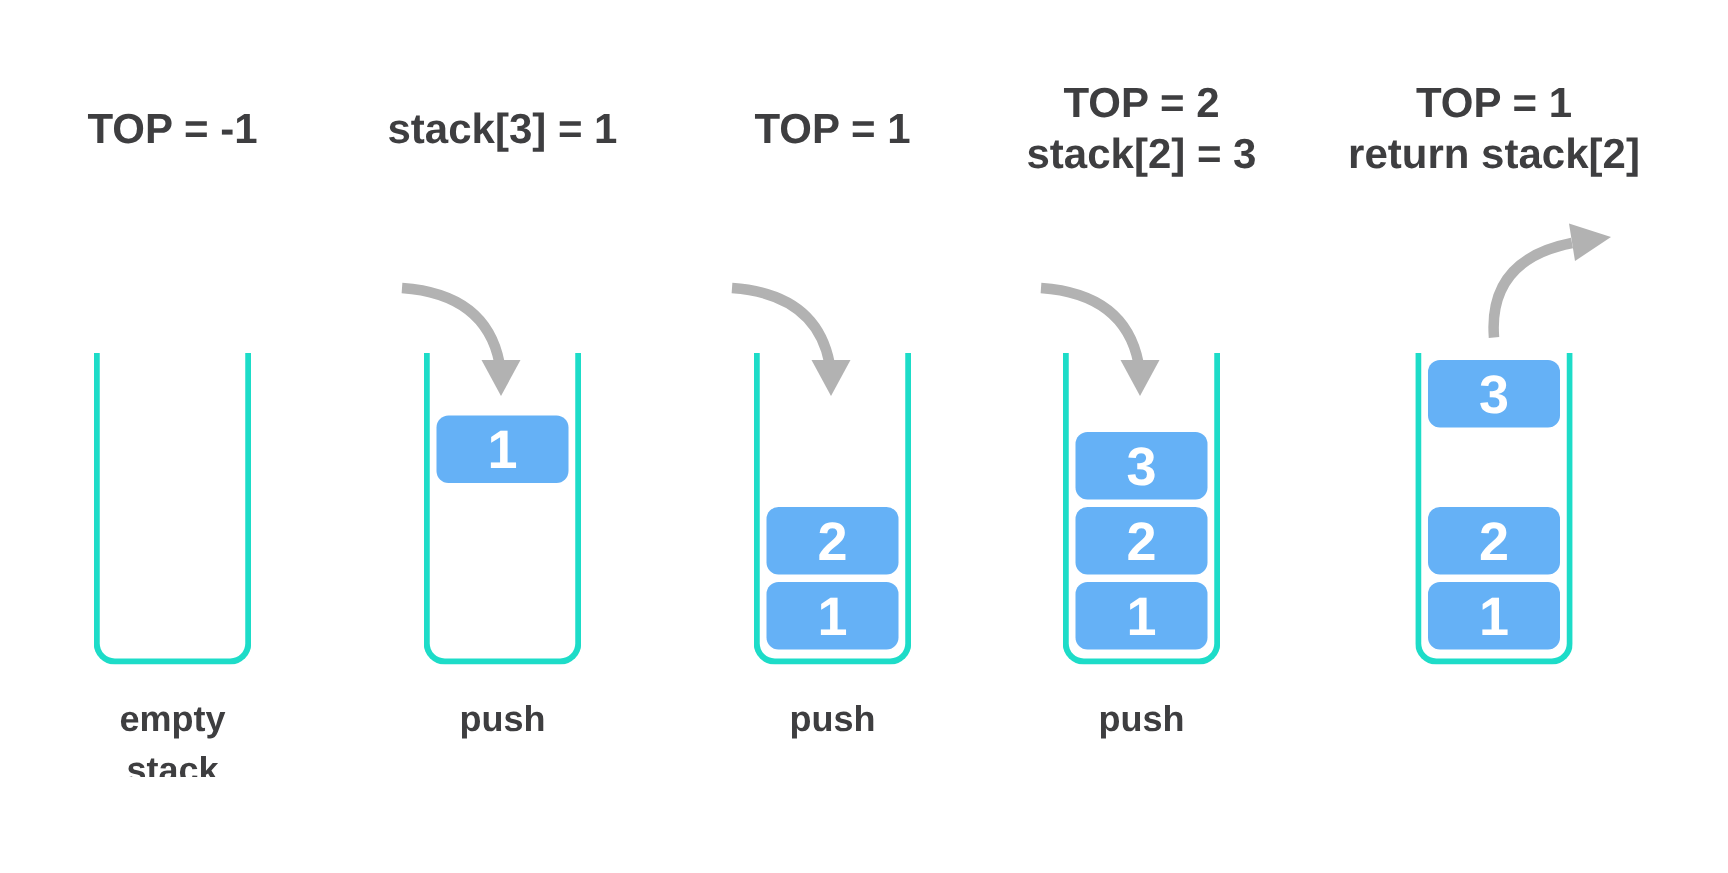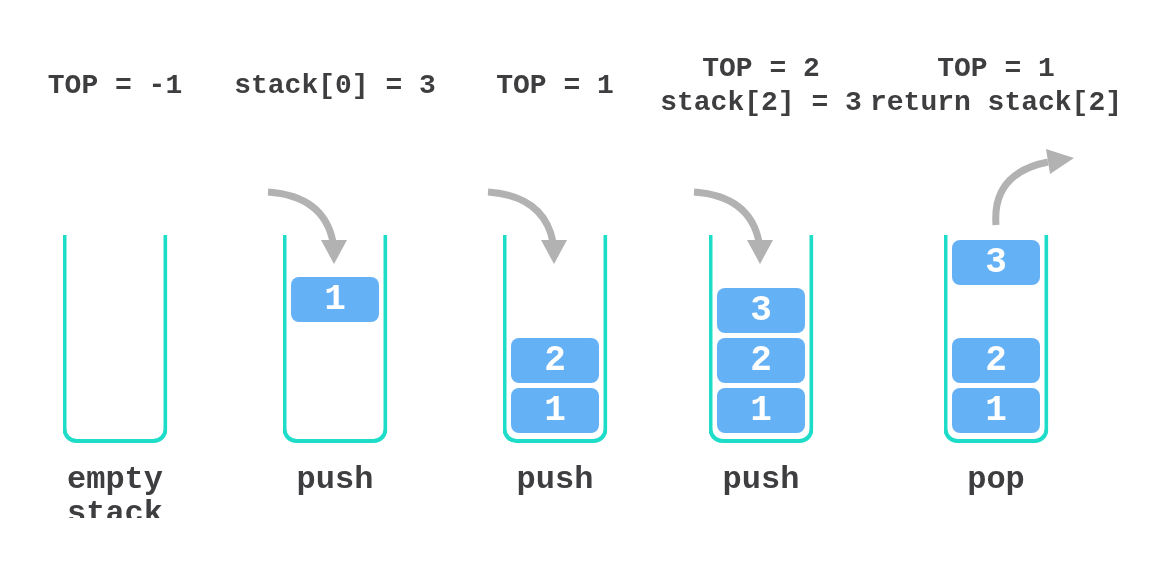--- a/index.html
+++ b/index.html
@@ -5,21 +5,20 @@
   html, body {
     margin: 0; padding: 0;
     background: #ffffff;
     font-family: "Liberation Sans", sans-serif;
   }
   .canvas {
     position: relative;
     width: 1152px; height: 518px;
     background: #ffffff;
     overflow: hidden;
-    font-family: Liberation Mono, monospace;
   }
   .stage {
     position: absolute; top: 0;
     width: 220px; height: 582px;
   }
   .stage-1 { left: 5px; }
   .stage-2 { left: 225px; }
   .stage-3 { left: 445px; }
   .stage-4 { left: 651px; }
   .stage-5 { left: 886px; }
@@ -61,41 +60,41 @@
   .slot-1      { top: 388px; }
 
   .push-arrow { position: absolute; top: 186px; left: 41px; }
   .pop-arrow  { position: absolute; top: 145px; left: 102px; }
 
   .stage-label {
     position: absolute; top: 463px; left: 50%;
     transform: translateX(-50%);
     width: 130px;
     text-align: center;
-    font-size: 32px; font-weight: bold;
+    font-size: 24px; font-weight: bold;
     color: var(--text-dark, #3e3e40);
     line-height: 34px;
   }
 </style>
 </head>
 <body>
 
 <div class="canvas">
 
   <div class="stage stage-1">
     <div class="stage-title">
       <div>TOP = -1</div>
     </div>
     <div class="stack-container"></div>
     <div class="stage-label">empty stack</div>
   </div>
 
   <div class="stage stage-2">
     <div class="stage-title">
-      <div>stack[0] = 3</div>
+      <div>stack[3] = 1</div>
     </div>
     <svg class="push-arrow" width="92" height="85" viewBox="0 0 92 85">
       <path d="M 2 6 Q 58 10 67 56" stroke="#b2b2b2" stroke-width="7" fill="none"></path>
       <polygon points="55,54 81,54 68,78" fill="#b2b2b2"></polygon>
     </svg>
     <div class="stack-container"></div>
     <div class="block slot-fall">1</div>
     <div class="stage-label">push</div>
   </div>
 
@@ -135,16 +134,15 @@
       <div>return stack[2]</div>
     </div>
     <svg class="pop-arrow" width="92" height="85" viewBox="0 0 92 85">
       <path d="M 8 80 Q 4 28 60 17" stroke="#b2b2b2" stroke-width="7" fill="none"></path>
       <polygon points="58,4 62,29 86,13" fill="#b2b2b2"></polygon>
     </svg>
     <div class="stack-container"></div>
     <div class="block slot-pop">3</div>
     <div class="block slot-2">2</div>
     <div class="block slot-1">1</div>
-    <div class="stage-label">pop</div>
   </div>
 
 </div>
 
 </body></html>

